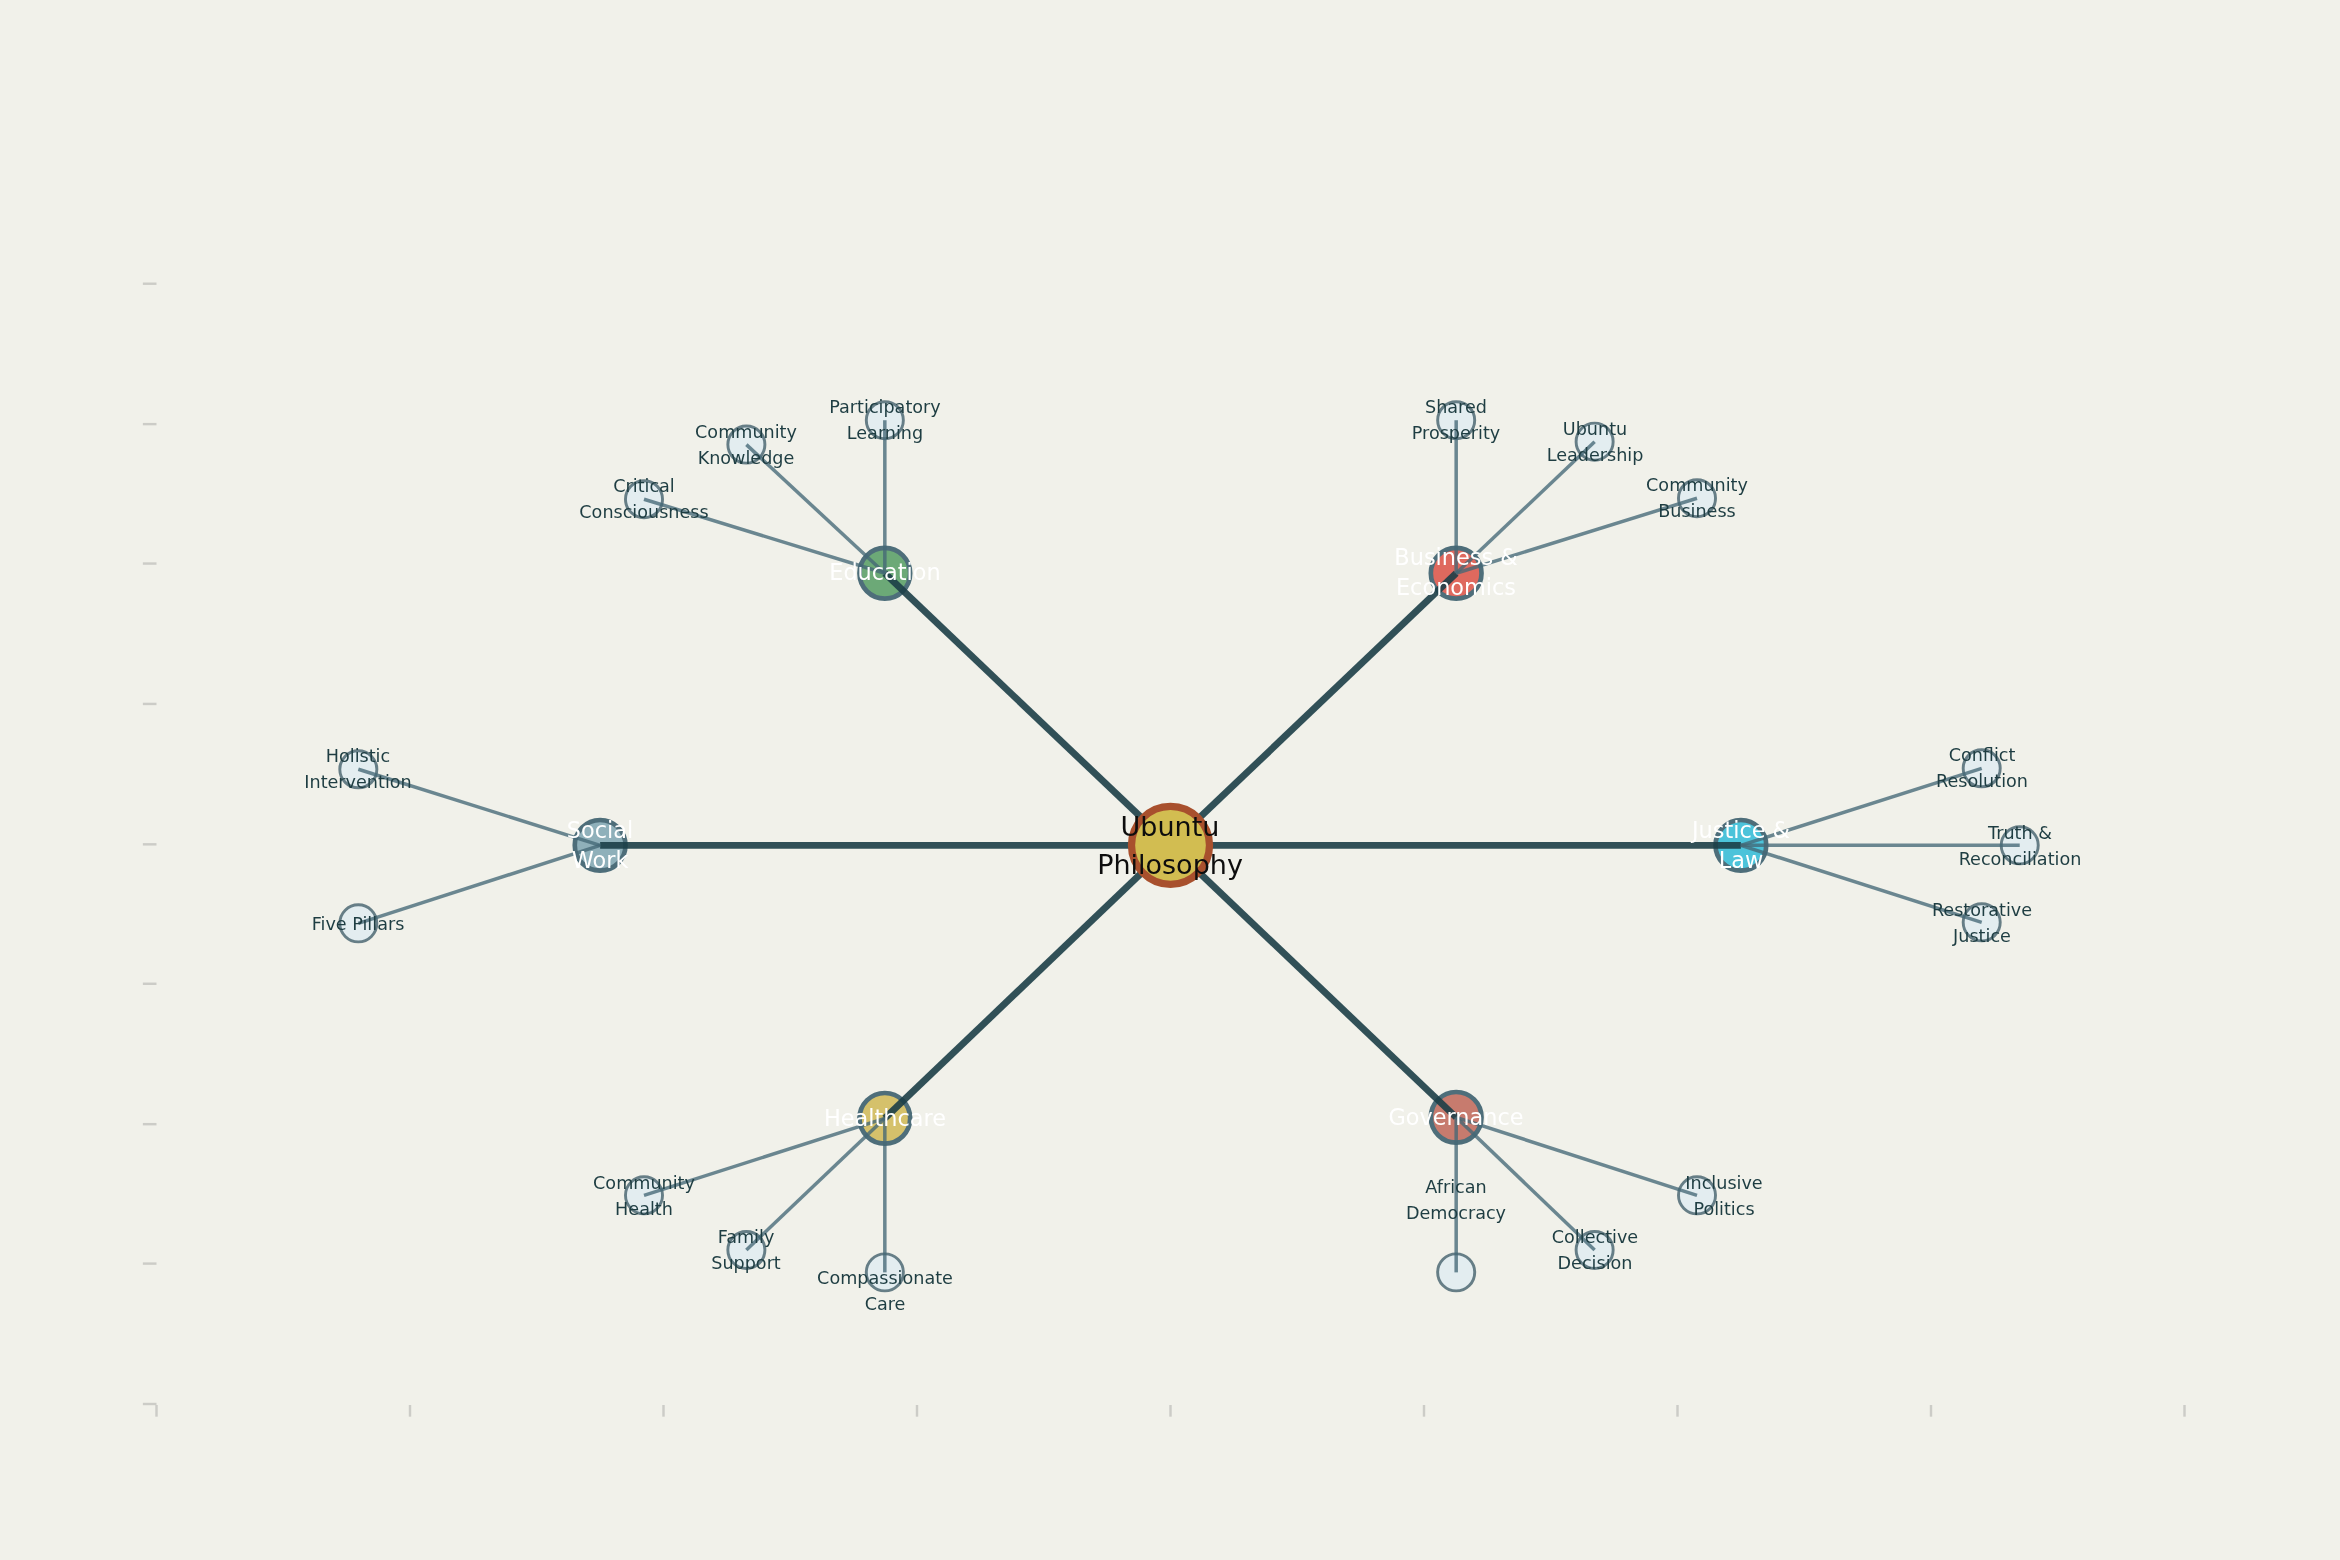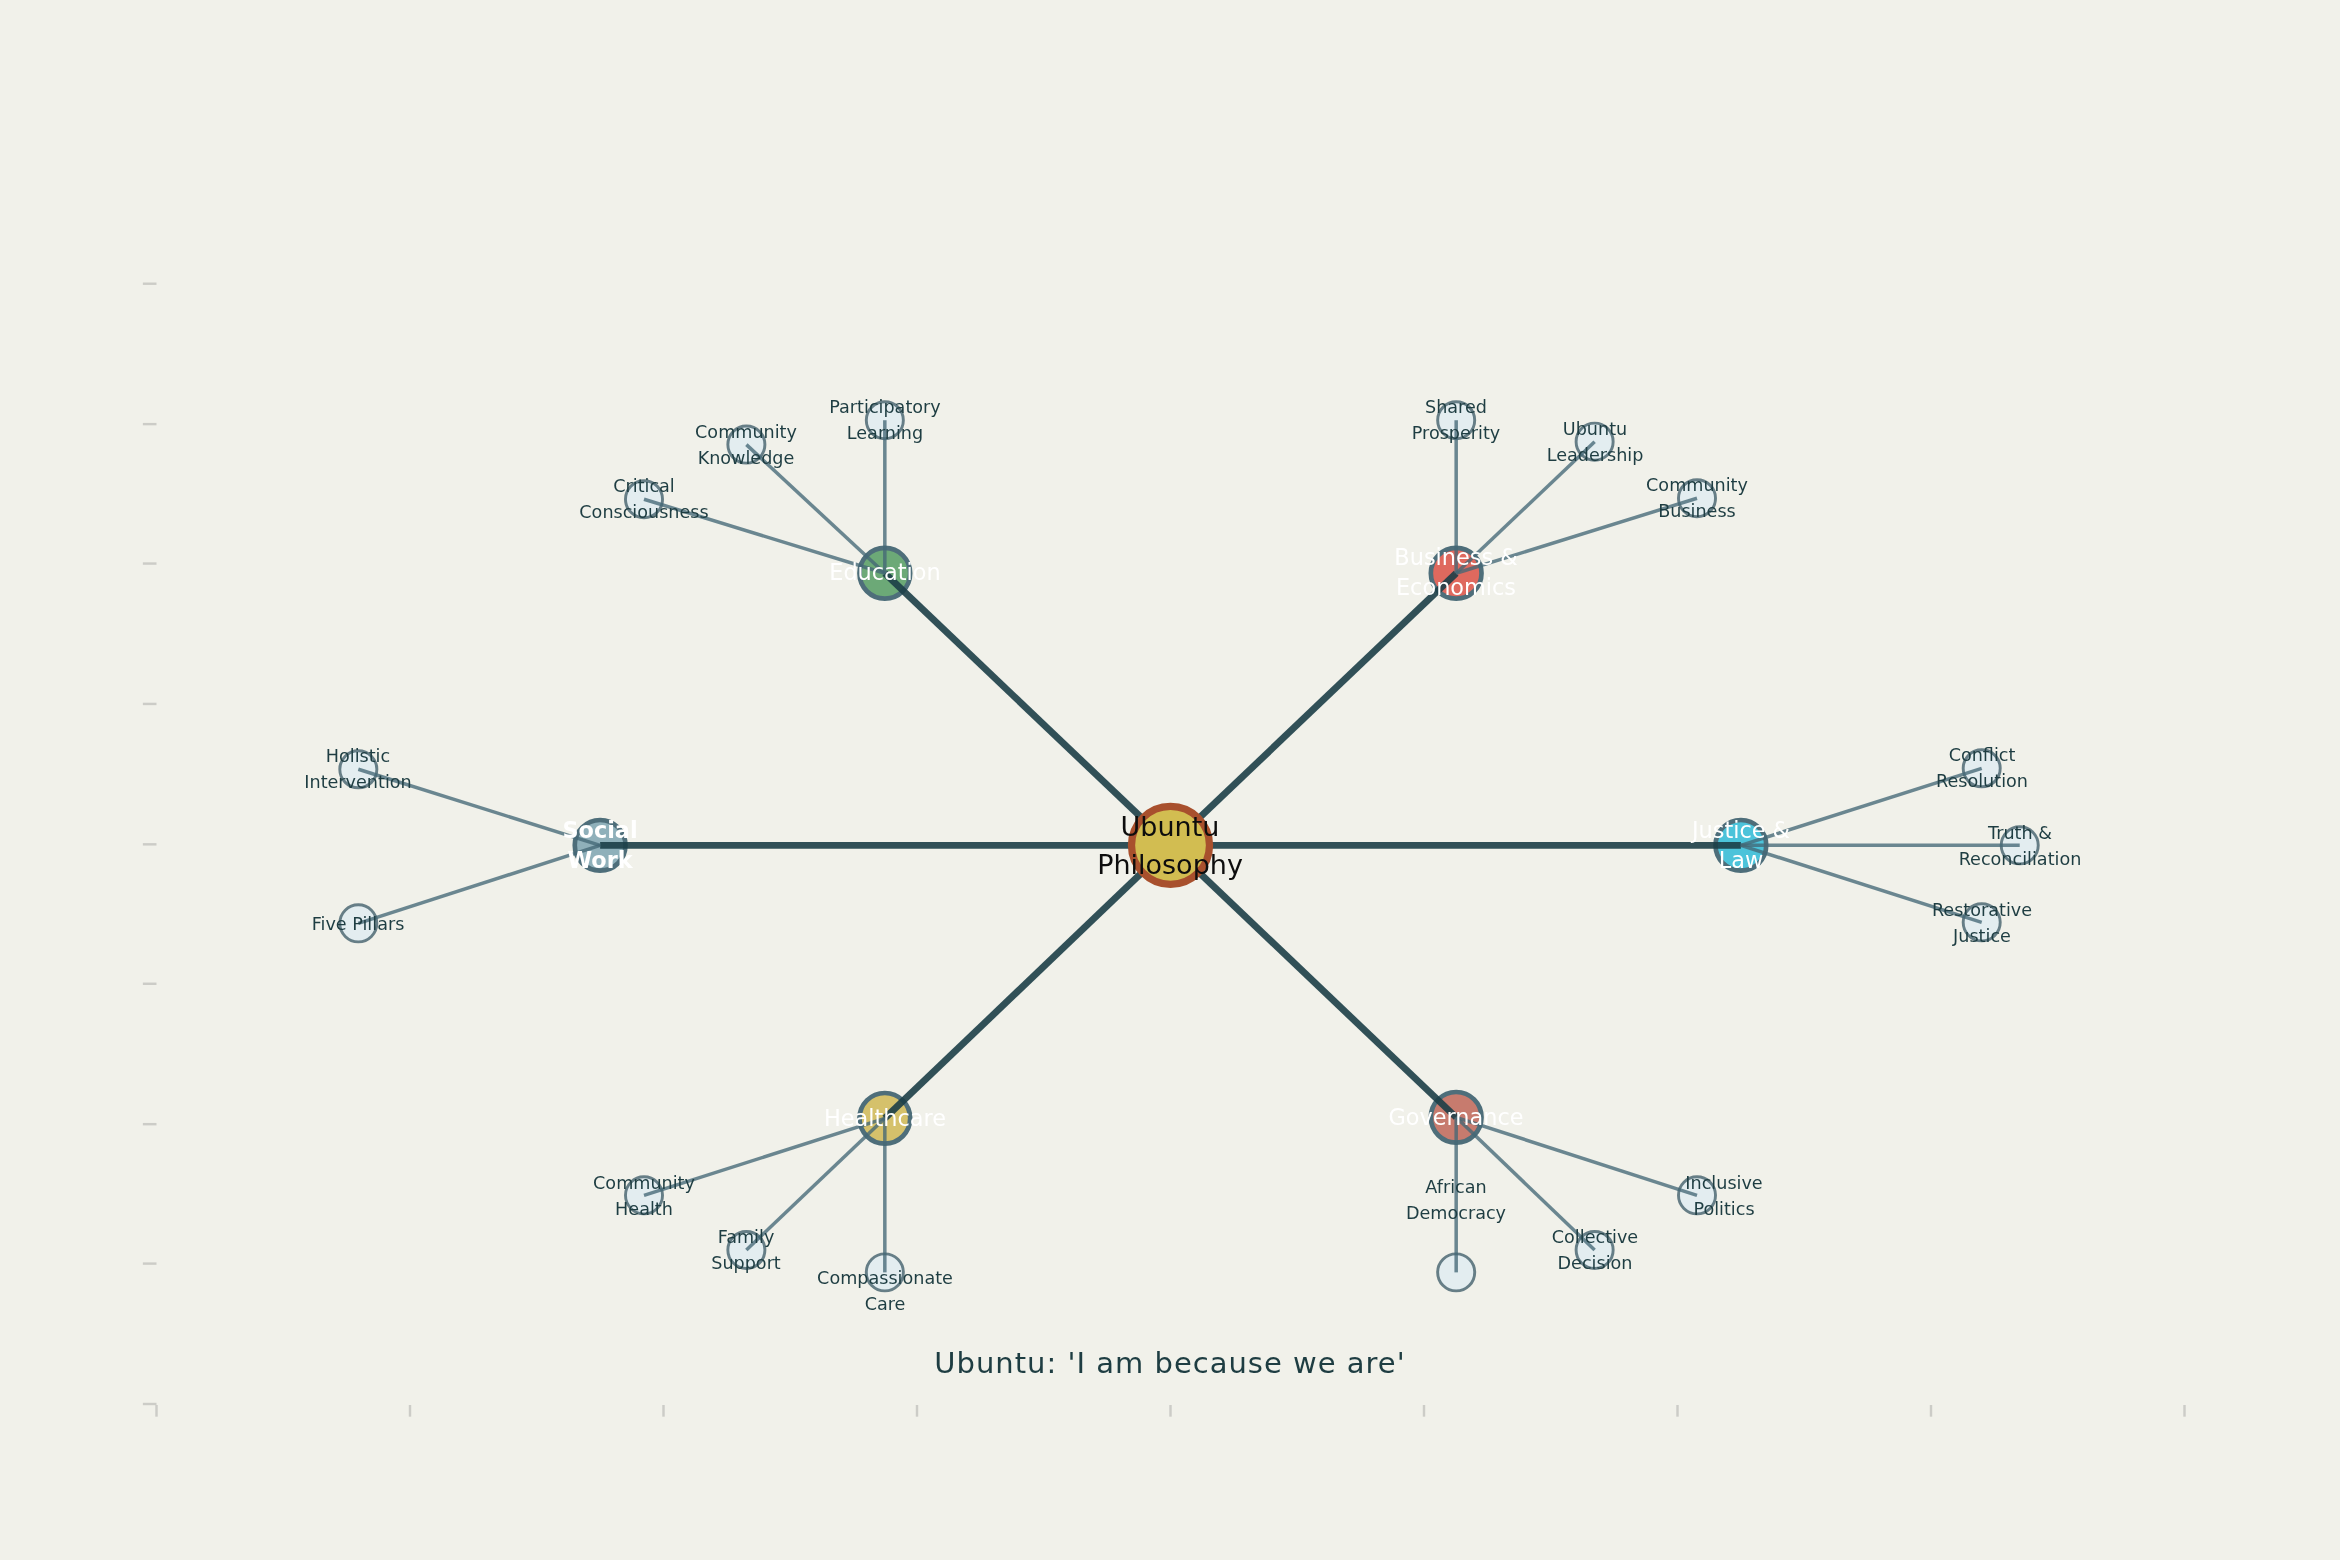--- a/index.html
+++ b/index.html
@@ -115,21 +115,21 @@
       <div class="lbl sub-lbl" style="left: 885px; top: 420px;">Participatory
 Learning</div>
       <div class="lbl domain-lbl" style="left: 1456px; top: 573px;">Business &amp;
 Economics</div>
       <div class="lbl sub-lbl" style="left: 1456px; top: 420px;">Shared
 Prosperity</div>
       <div class="lbl sub-lbl" style="left: 1595px; top: 442px;">Ubuntu
 Leadership</div>
       <div class="lbl sub-lbl" style="left: 1697px; top: 498px;">Community
 Business</div>
-      <div class="lbl domain-lbl" style="left: 600px; top: 846px; font-weight: bold;">Social
+      <div class="lbl domain-lbl" style="left: 600px; top: 846px;">Social
 Work</div>
       <div class="lbl sub-lbl" style="left: 358px; top: 769px;">Holistic
 Intervention</div>
       <div class="lbl sub-lbl" style="left: 358px; top: 924px;">Five Pillars</div>
       <div class="lbl domain-lbl" style="left: 1741px; top: 846px;">Justice &amp;
 Law</div>
       <div class="lbl sub-lbl" style="left: 1982px; top: 768px;">Conflict
 Resolution</div>
       <div class="lbl sub-lbl" style="left: 2020px; top: 846px;">Truth &amp;
 Reconciliation</div>
@@ -143,15 +143,14 @@
       <div class="lbl sub-lbl" style="left: 885px; top: 1273px; margin-top: 18px;">Compassionate
 Care</div>
       <div class="lbl domain-lbl" style="left: 1456px; top: 1118px;">Governance</div>
       <div class="lbl sub-lbl" style="left: 1456px; top: 1200px;">African
 Democracy</div>
       <div class="lbl sub-lbl" style="left: 1595px; top: 1250px;">Collective
 Decision</div>
       <div class="lbl sub-lbl" style="left: 1697px; top: 1196px; margin-left: 27px;">Inclusive
 Politics</div>
     </div>
-  <div id="figure-caption">Ubuntu: 'I am because we are'</div>
 </div>
 
 
 </body></html>

